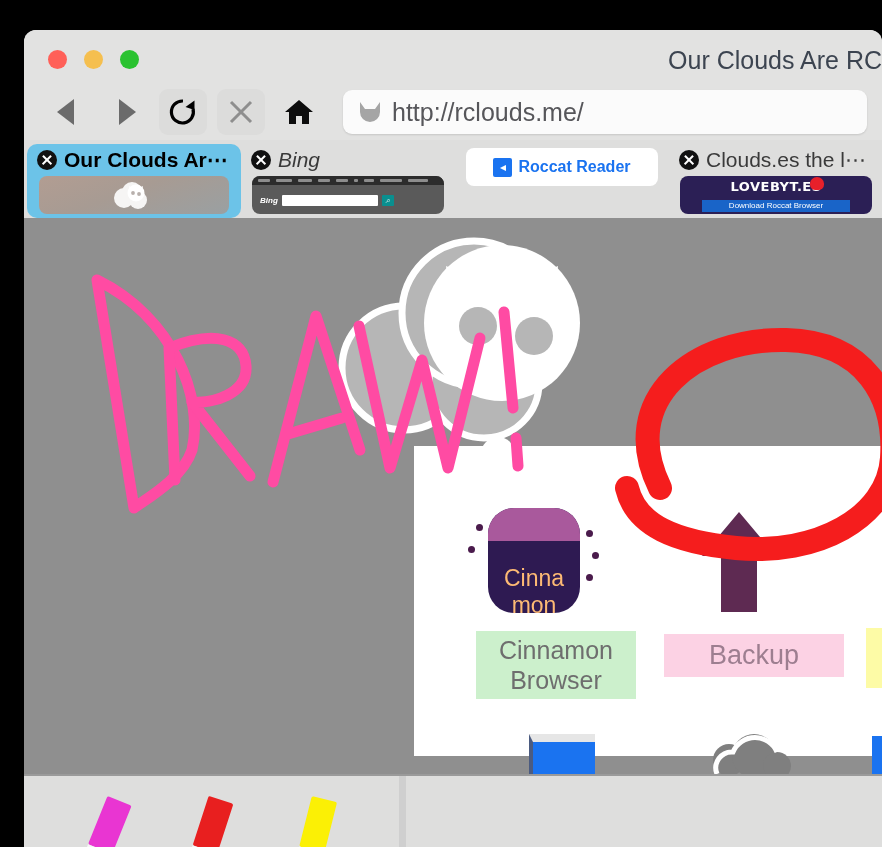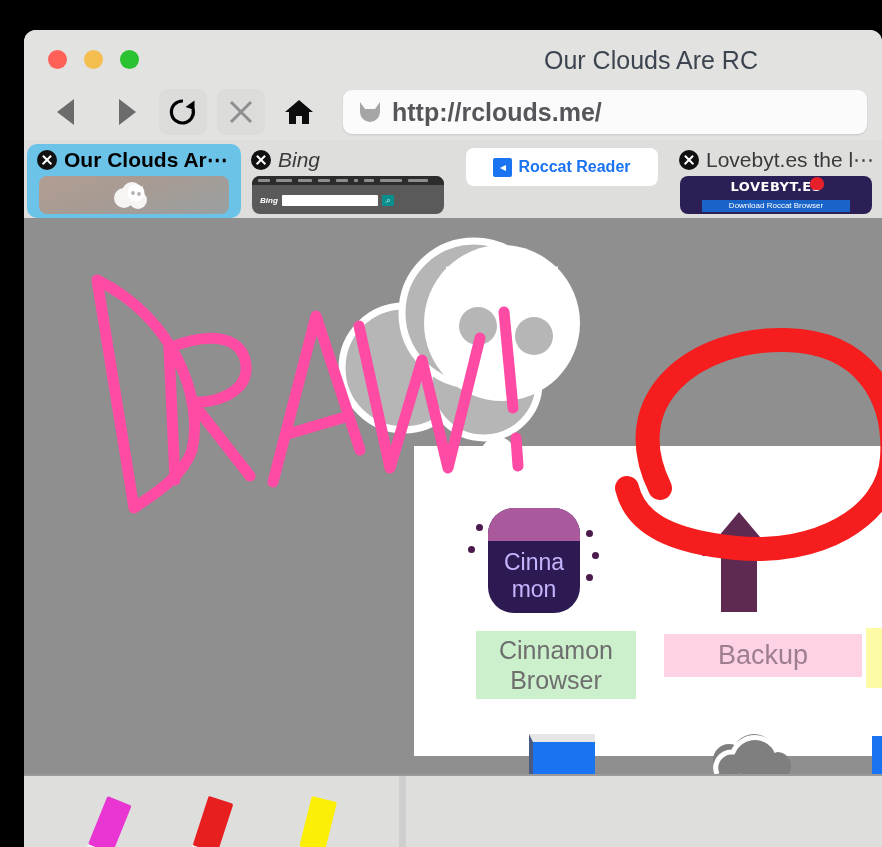--- a/index.html
+++ b/index.html
@@ -12,26 +12,26 @@
           background:#dededd;border-radius:12px 12px 0 0;overflow:hidden;}
 
   
   #titlebar{position:relative;height:56px;background:#e2e2e1;}
   .lights{position:absolute;left:24px;top:20px;display:flex;gap:17px;}
   .light{width:19px;height:19px;border-radius:50%;}
   .l-red{background:#ff6058;}
   .l-yellow{background:#f5bf4f;}
   .l-green{background:#2ac230;}
   #win-title{position:absolute;left:0;top:0;width:100%;height:56px;
-             line-height:60px;text-align:left;font-size:25px;color:#3c4450;
+             line-height:60px;text-align:right;font-size:25px;color:#3c4450;
              white-space:nowrap;overflow:hidden;
              padding-left:520px;box-sizing:border-box;}
 
   
-  #navbar{position:relative;height:54px;background:#e2e2e1;font-weight:bold;}
+  #navbar{position:relative;height:54px;background:#e2e2e1;}
   .nav-btn{position:absolute;top:3px;width:48px;height:46px;border-radius:9px;
            display:flex;align-items:center;justify-content:center;}
   .nav-btn.soft{background:#dcdcdb;}
   #btn-back{left:17px;}
   #btn-fwd{left:79px;}
   #btn-reload{left:135px;}
   #btn-stop{left:193px;}
   #btn-home{left:251px;}
   .tri{width:0;height:0;border-top:13px solid transparent;border-bottom:13px solid transparent;}
   .tri-l{border-right:17px solid #6b6b6b;}
@@ -91,29 +91,29 @@
   #page-white{position:absolute;left:390px;top:228px;width:468px;height:310px;background:#fff;}
 
   .cloud-logo{position:absolute;left:300px;top:0px;}
   .draw-svg{position:absolute;left:0;top:0;}
 
   
   .app-tile{position:absolute;}
   #cinn-icon{left:74px;top:62px;width:92px;height:105px;border-radius:26px;
              background:#2e1a52;overflow:hidden;}
   #cinn-icon .cap{height:33px;background:#a9599c;}
-  #cinn-icon .txt{color:#c4b5fd;font-size:23px;text-align:center;line-height:27px;
-                  margin-top:8px;}
+  #cinn-icon .txt{color:#fdba74;font-size:23px;text-align:center;line-height:27px;
+                  margin-top:24px;}
   .dot{position:absolute;width:7px;height:7px;border-radius:50%;background:#4a1b4c;}
   #cinn-label{position:absolute;left:62px;top:185px;width:160px;text-align:center;
               font-size:25px;color:#6e6e6e;line-height:30px;
               background:#ccf0cc;padding:4px 6px;box-sizing:border-box;}
   #backup-arrow{position:absolute;left:280px;top:62px;}
   #backup-label{position:absolute;left:250px;top:188px;width:180px;text-align:center;
-                font-size:27px;color:#9d7e90;background:#fcd2e4;padding:6px 9px;}
+                font-size:27px;color:#9d7e90;background:#fcd2e4;padding:6px 0;}
   #yellow-hl{position:absolute;left:452px;top:182px;width:50px;height:60px;background:#fdfba6;}
   #blue-sq{position:absolute;left:115px;top:288px;width:62px;height:40px;background:#1a73f0;
            border-left:4px solid #4b5b80;border-top:8px solid #e6e6e6;}
   #grey-cloud{position:absolute;left:285px;top:288px;}
   #blue-edge{position:absolute;left:458px;top:290px;width:10px;height:40px;background:#1a73f0;}
 
   
   #tray{position:relative;height:129px;background:#dededd;border-top:2px solid #9a9a9a;}
   .marker{position:absolute;top:16px;width:70px;height:90px;}
   #mk-pink{left:46px;}
@@ -218,21 +218,21 @@
       <div class="tab" style="left:431px;">
         <div class="thumb th-roccat">
           <span class="th-roccat-ico">◂</span>
           <span class="th-roccat-txt">Roccat Reader</span>
         </div>
       </div>
 
       <div class="tab" style="left:645px;">
         <div class="tab-head">
           <span class="tab-close"></span>
-          <span class="tab-title">Lovebyt.es the l⋯</span>
+          <span class="tab-title">Clouds.es the l⋯</span>
         </div>
         <div class="thumb th-love">
           <div class="th-love-logo">LOVEBYT.ES</div>
           <div class="th-love-bird"></div>
           <div class="th-love-bar">Download Roccat Browser</div>
         </div>
       </div>
     </div>
 
     <div id="viewport">

